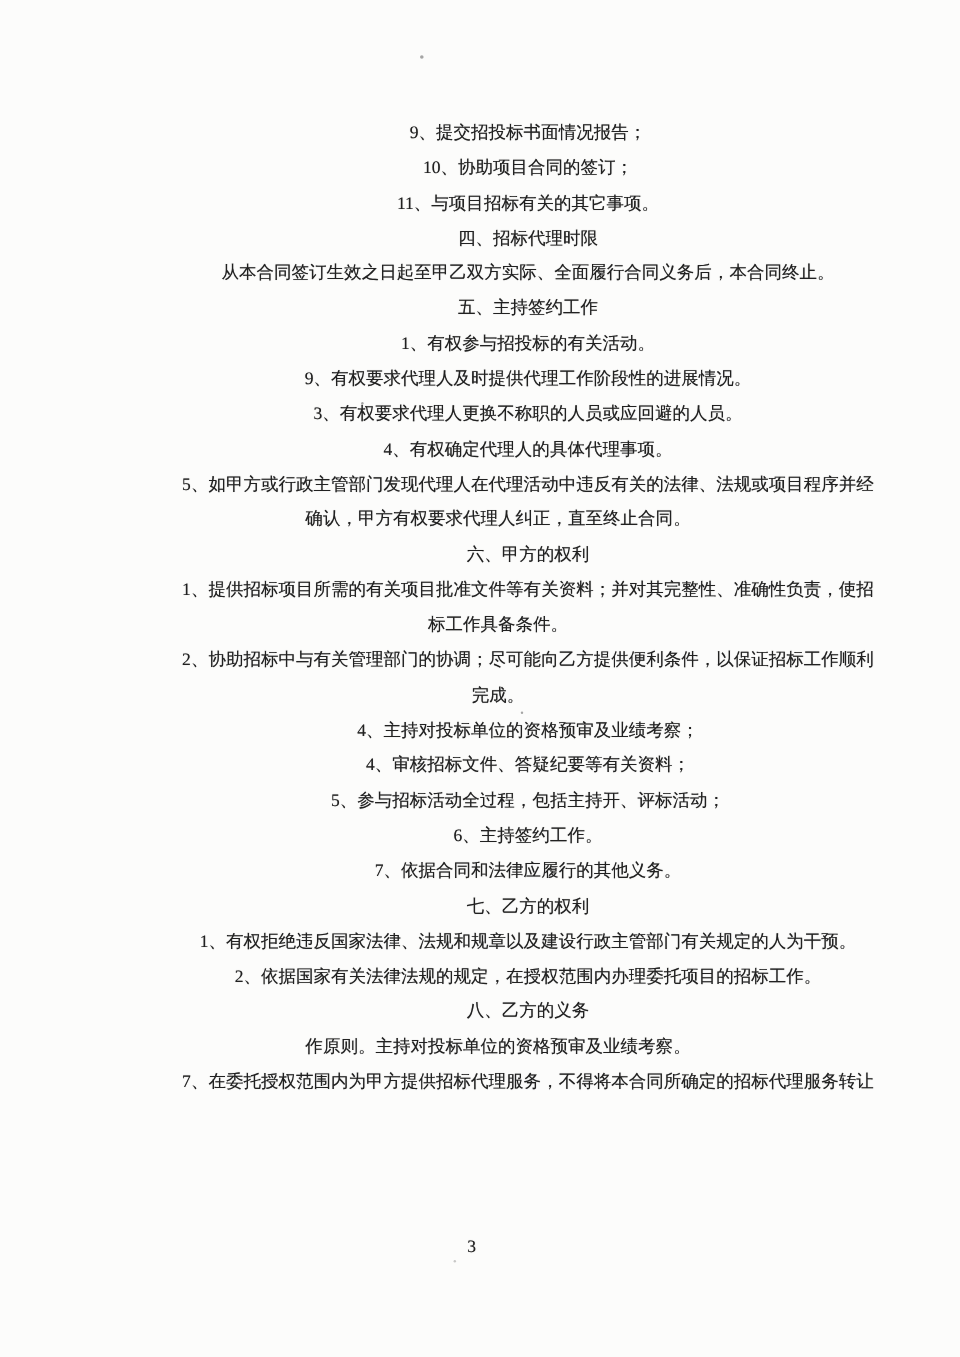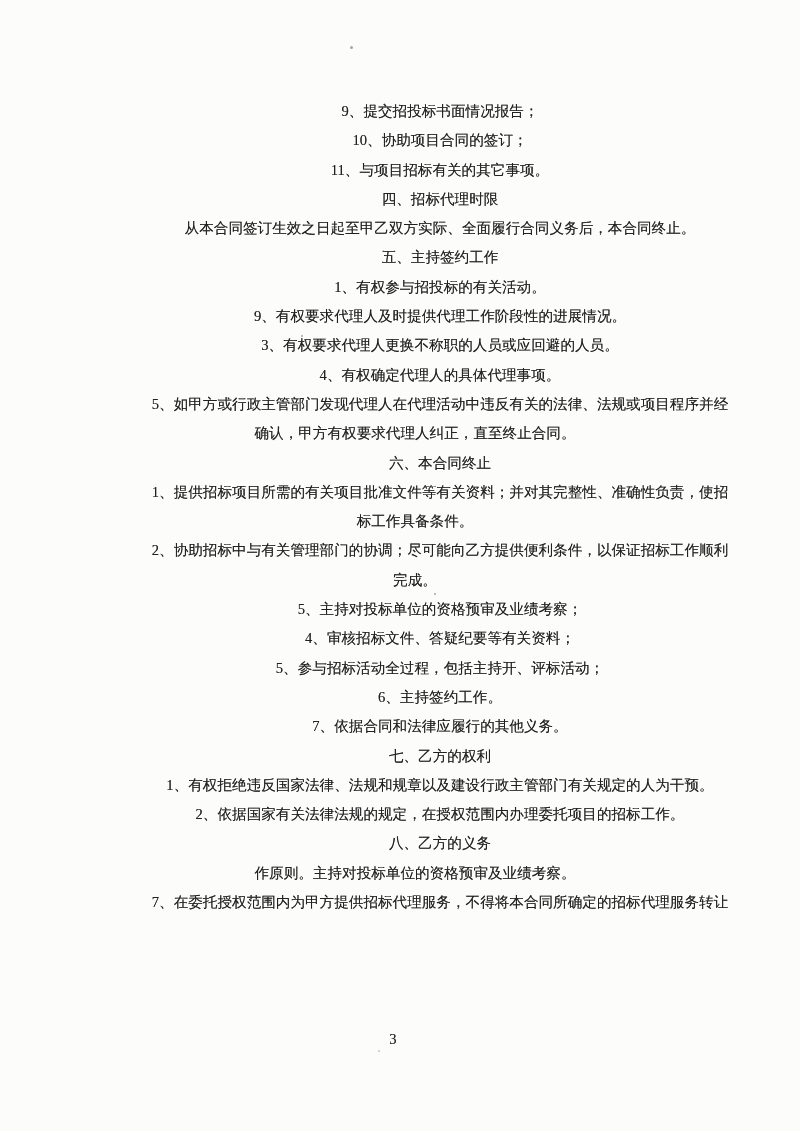--- a/index.html
+++ b/index.html
@@ -94,32 +94,32 @@
         <div class="line first">3、有权要求代理人更换不称职的人员或应回避的人员。</div>
       </div>
       <div class="para">
         <div class="line first">4、有权确定代理人的具体代理事项。</div>
       </div>
       <div class="para">
         <div class="line first">5、如甲方或行政主管部门发现代理人在代理活动中违反有关的法律、法规或项目程序并经</div>
         <div class="line">确认，甲方有权要求代理人纠正，直至终止合同。</div>
       </div>
       <div class="para">
-        <div class="line first">六、本合同终止</div>
+        <div class="line first">六、甲方的权利</div>
       </div>
       <div class="para">
         <div class="line first">1、提供招标项目所需的有关项目批准文件等有关资料；并对其完整性、准确性负责，使招</div>
         <div class="line">标工作具备条件。</div>
       </div>
       <div class="para">
         <div class="line first">2、协助招标中与有关管理部门的协调；尽可能向乙方提供便利条件，以保证招标工作顺利</div>
         <div class="line">完成。</div>
       </div>
       <div class="para">
-        <div class="line first">5、主持对投标单位的资格预审及业绩考察；</div>
+        <div class="line first">4、主持对投标单位的资格预审及业绩考察；</div>
       </div>
       <div class="para">
         <div class="line first">4、审核招标文件、答疑纪要等有关资料；</div>
       </div>
       <div class="para">
         <div class="line first">5、参与招标活动全过程，包括主持开、评标活动；</div>
       </div>
       <div class="para">
         <div class="line first">6、主持签约工作。</div>
       </div>

